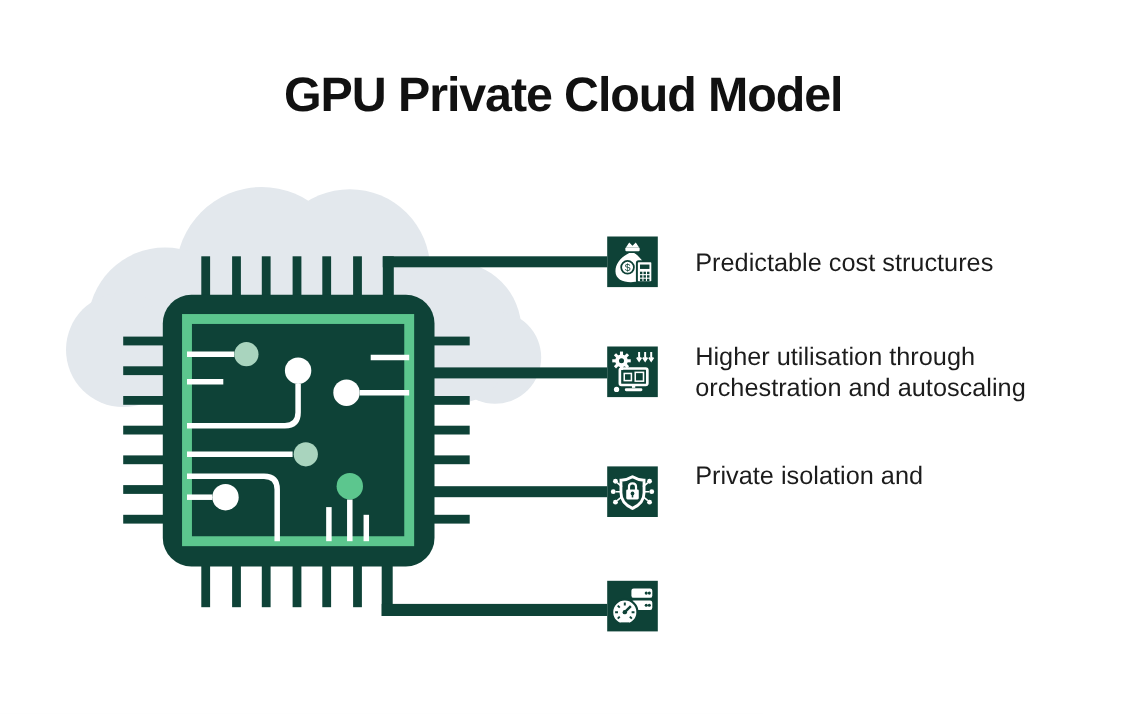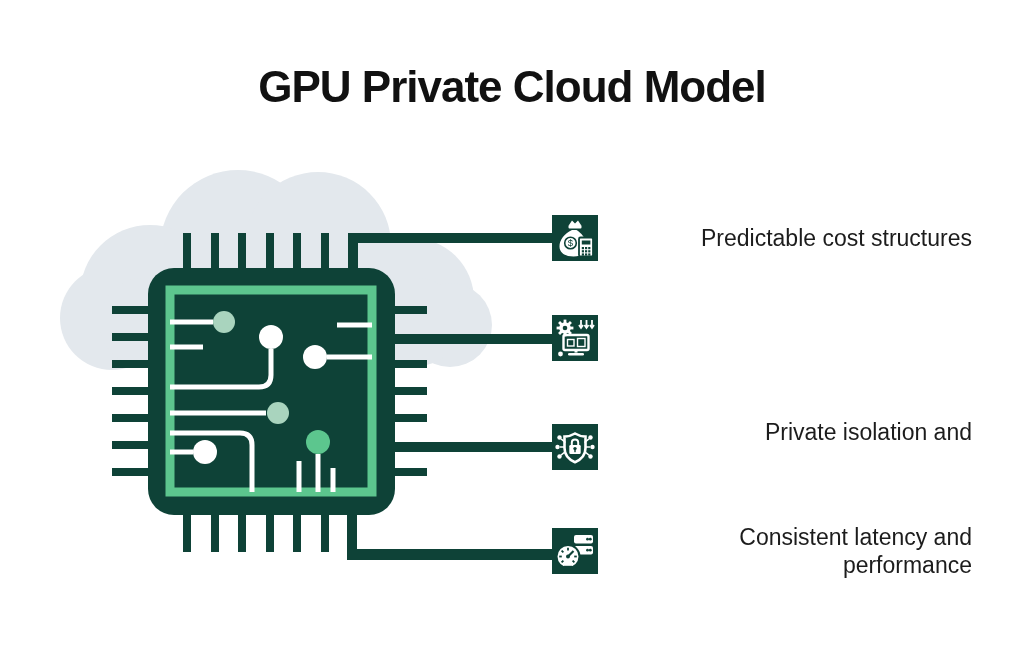--- a/index.html
+++ b/index.html
@@ -51,21 +51,20 @@
   .icon-box svg{display:block;width:46px;height:46px;}
   .i1{top:215px;} .i2{top:315px;} .i3{top:424px;} .i4{top:528px;}
 
   .feature-text{
     position:absolute;
     left:632px;
     width:340px;
     font-size:23px;
     line-height:28px;
     color:var(--text-color);
-    text-align:right;
   }
   .t1{top:224px;} .t2{top:310px;} .t3{top:418px;} .t4{top:523px;}
 </style>
 </head>
 <body>
 
 <div class="canvas">
 
   <h1 class="title">GPU Private Cloud Model</h1>
 
@@ -199,20 +198,24 @@
           <path d="M38,10 L40,13 L42,10"></path>
       </g>
       <rect x="11.5" y="20" width="25" height="15" rx="1.5" class="is-w" stroke-width="2.4"></rect>
       <rect x="15.5" y="24.5" width="6.5" height="6.5" class="is-w" stroke-width="1.4"></rect>
       <rect x="25.5" y="23.5" width="7.5" height="8" class="is-w" stroke-width="1.4"></rect>
       <rect x="22.5" y="35" width="3" height="2.6" class="f-white"></rect>
       <rect x="16" y="38" width="16" height="2.6" rx="1.3" class="f-white"></rect>
       <circle cx="8.5" cy="39" r="2.4" class="f-white"></circle>
     </svg>
   </div>
+  <div class="feature-text t2">
+    <div>Higher utilisation through</div>
+    <div>orchestration and autoscaling</div>
+  </div>
 
   <div class="icon-box i3">
     <svg viewBox="0 0 46 46">
       <g class="f-white">
         <circle cx="7.5" cy="13.5" r="2.2"></circle>
           <circle cx="5.5" cy="23" r="2.2"></circle>
           <circle cx="7.5" cy="32.5" r="2.2"></circle>
         <circle cx="38.5" cy="13.5" r="2.2"></circle>
           <circle cx="40.5" cy="23" r="2.2"></circle>
           <circle cx="38.5" cy="32.5" r="2.2"></circle>
@@ -255,18 +258,14 @@
         <path d="M7.2,28.5 H9.8"></path>
         <path d="M9.6,34.4 L11.4,32.6"></path>
         <path d="M24.8,28.5 H22.2"></path>
         <path d="M22.4,34.4 L20.6,32.6"></path>
       </g>
       <path d="M16,28.5 L21.5,23" class="s-dark" stroke-width="2.2"></path>
       <circle cx="16" cy="28.5" r="2" class="f-dark"></circle>
       <rect x="12" y="37.8" width="8" height="3.5" class="f-dark"></rect>
     </svg>
   </div>
-  <div class="feature-text t4">
-    <div>Consistent latency and</div>
-    <div>performance</div>
-  </div>
 
 </div>
 
 </body></html>

